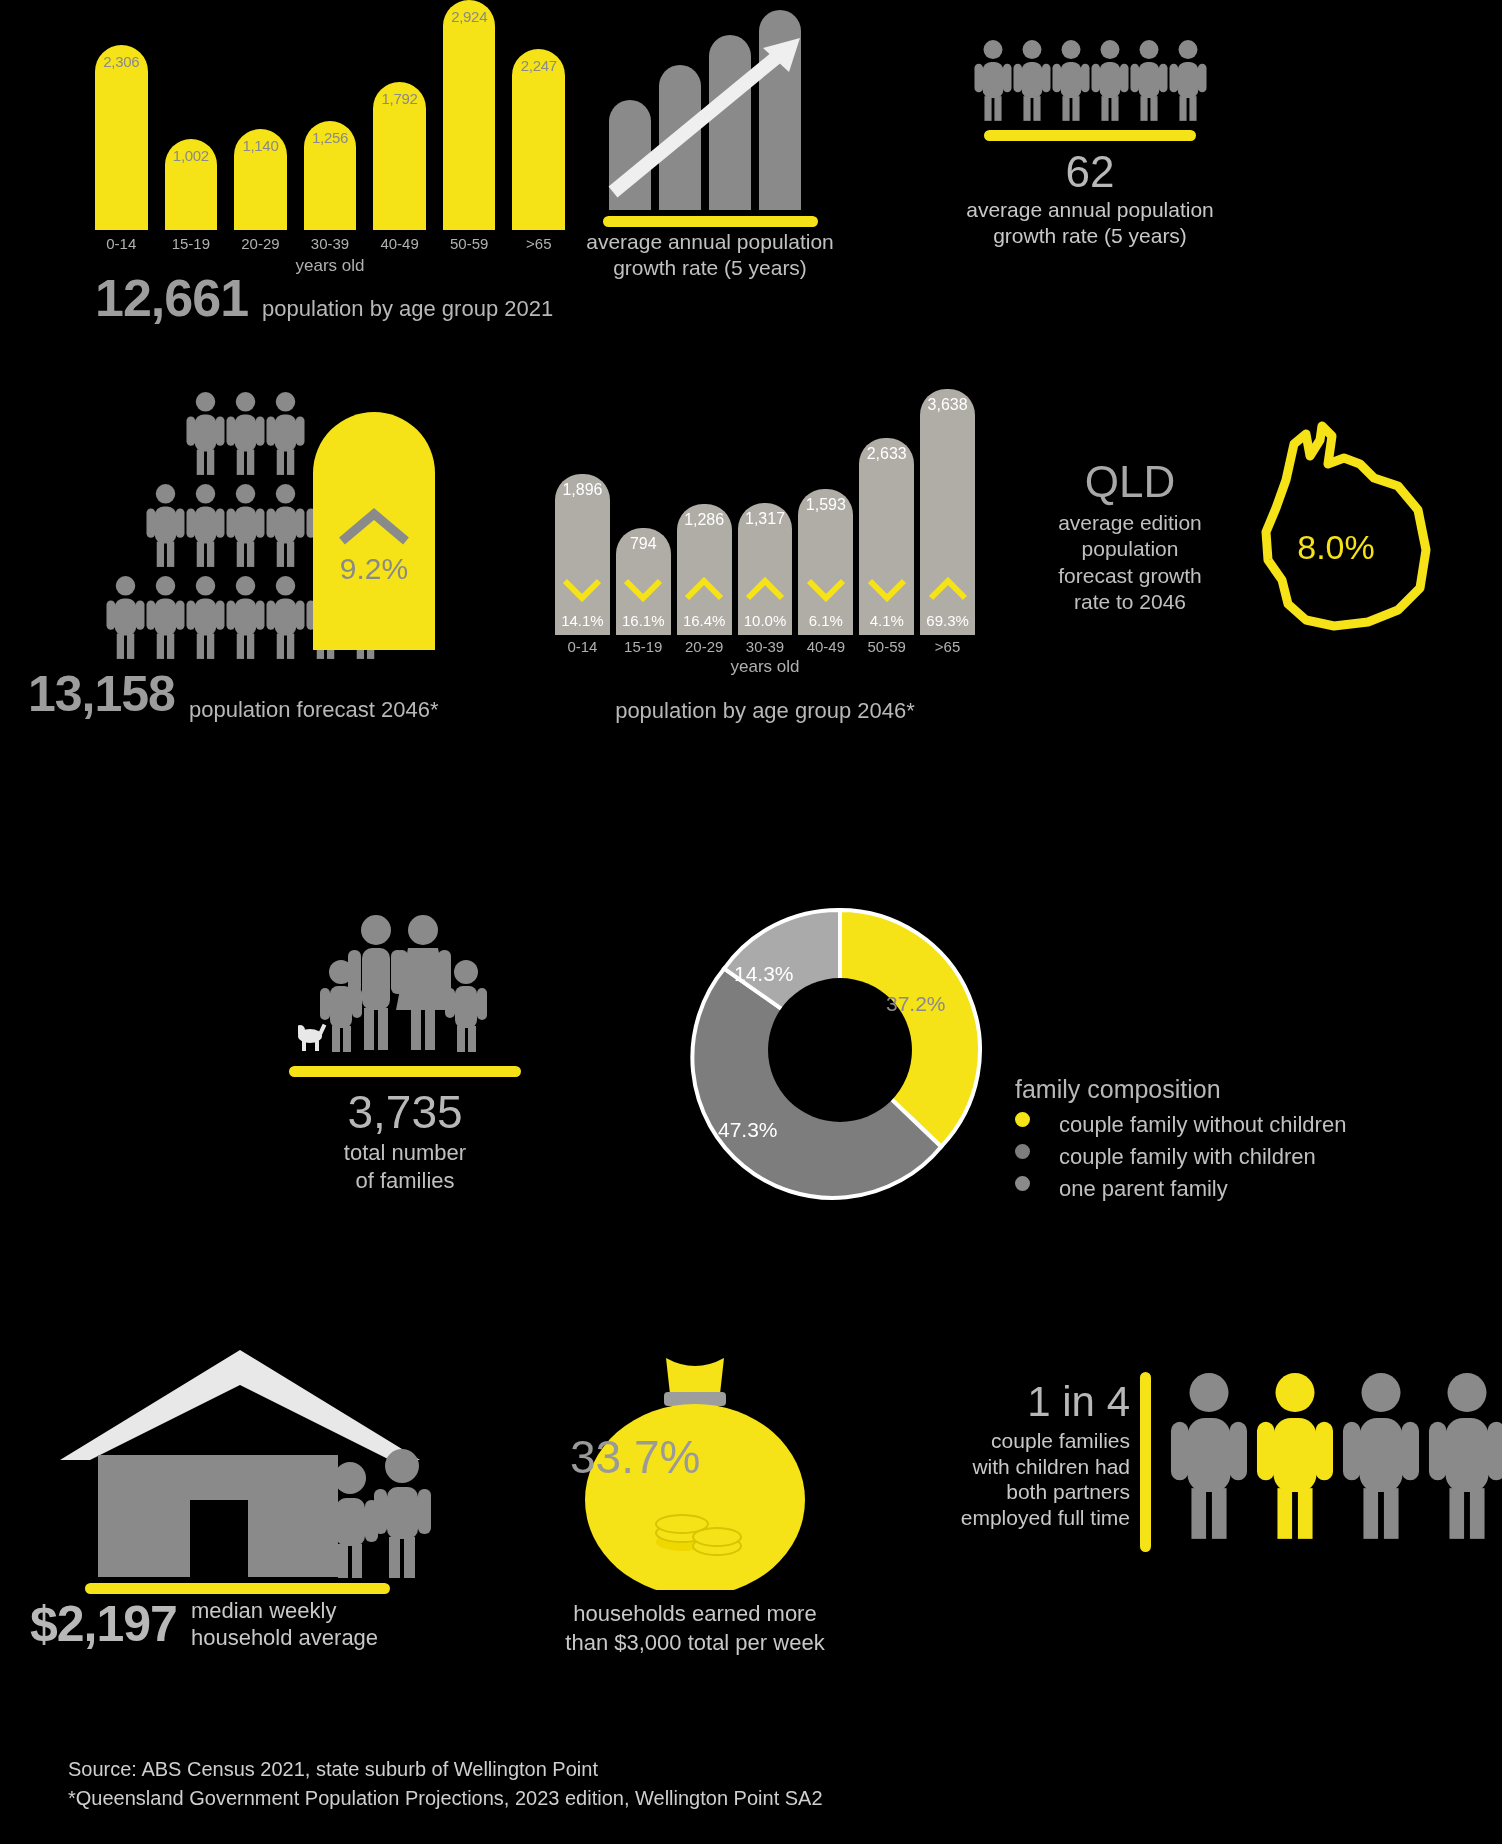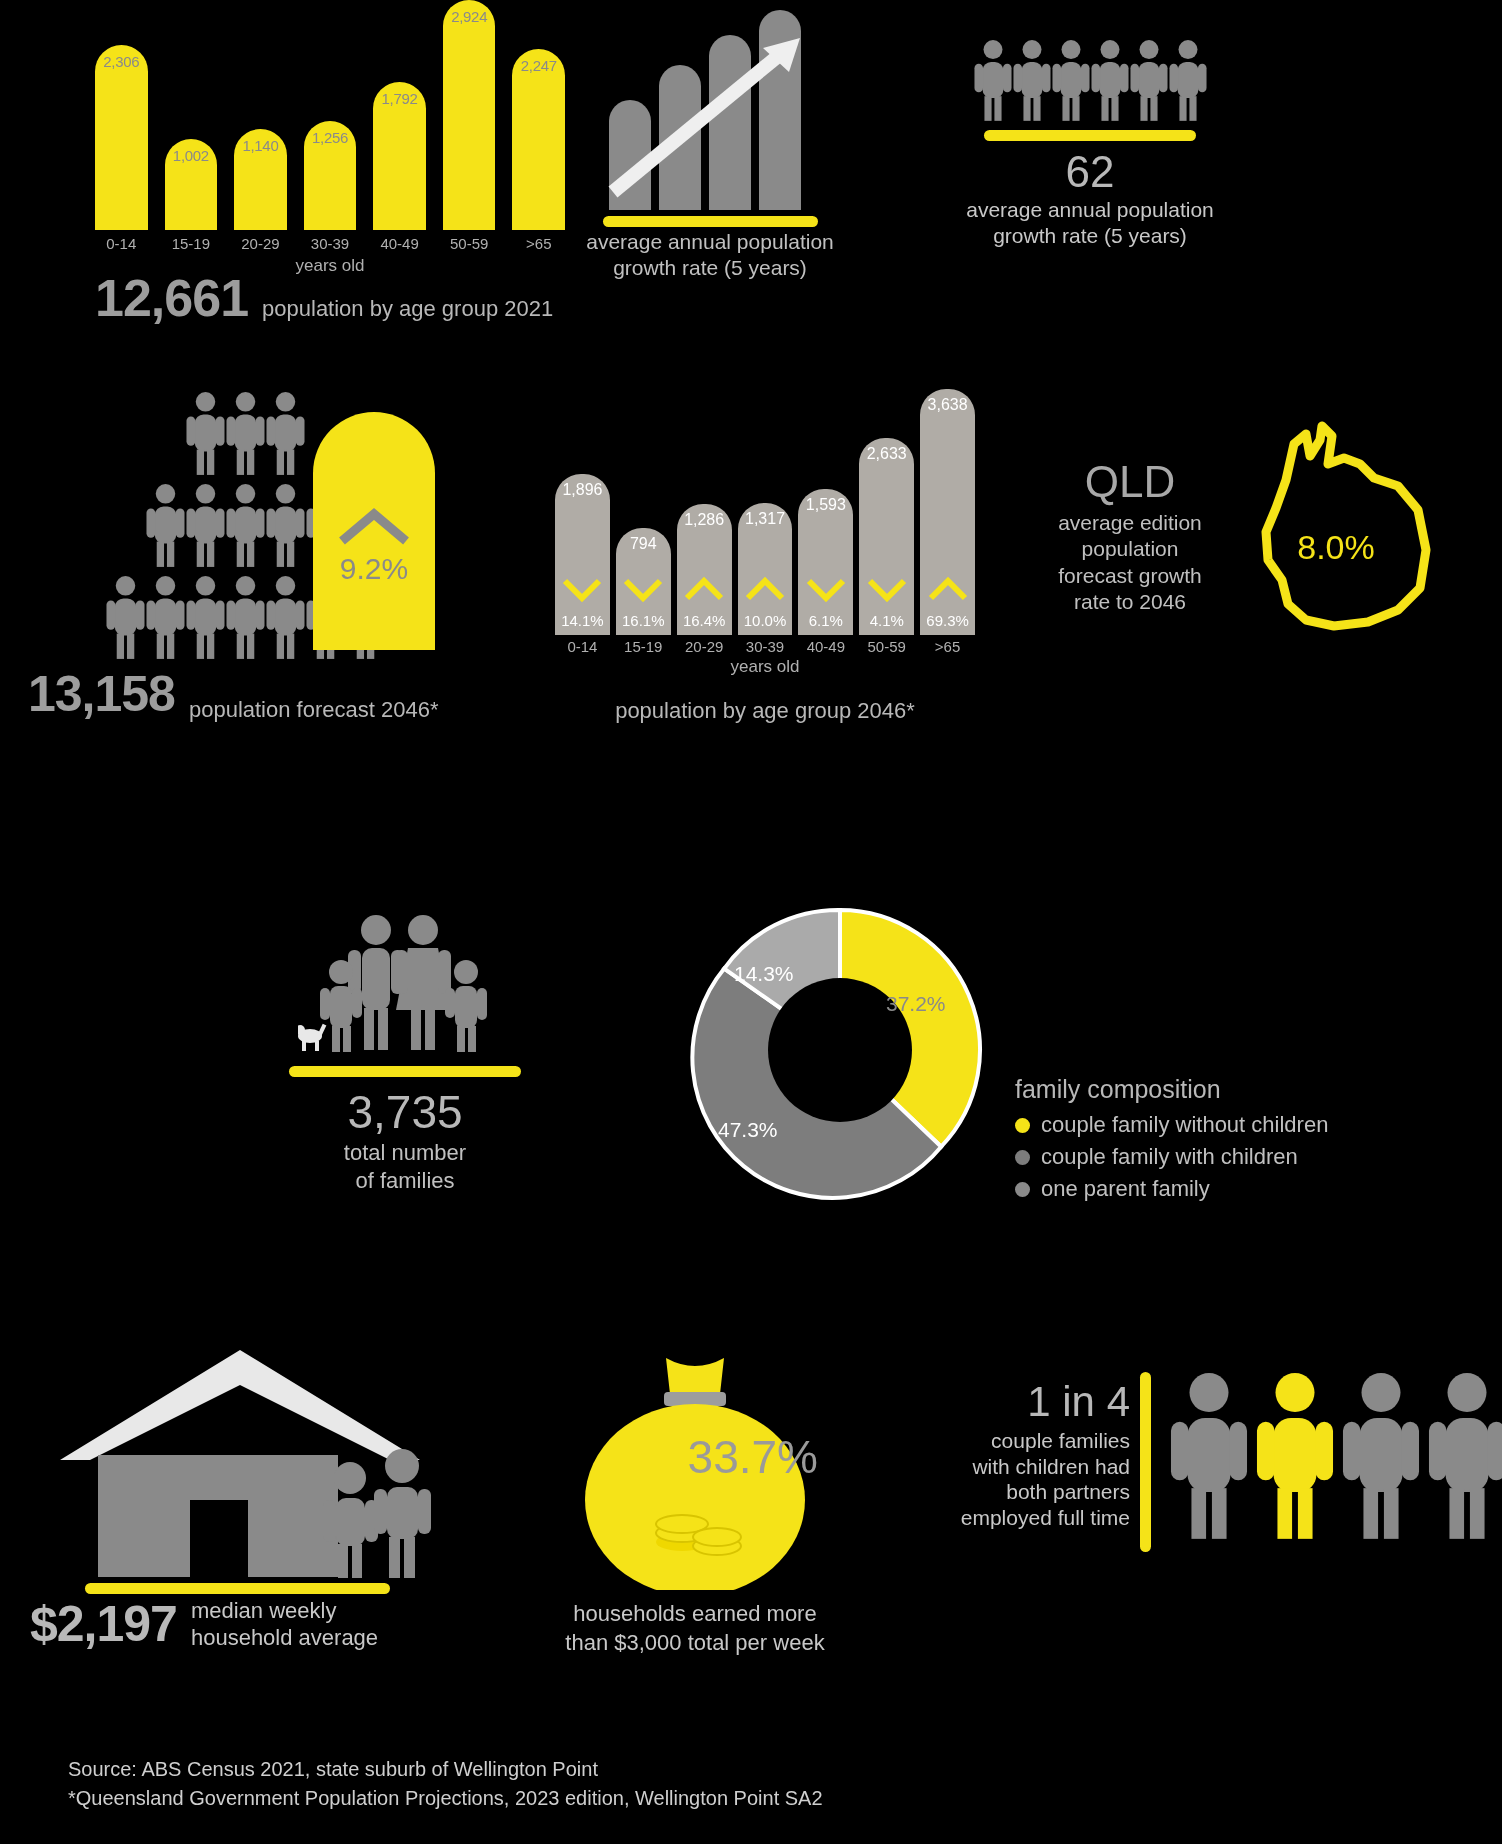--- a/index.html
+++ b/index.html
@@ -83,35 +83,35 @@
   
   #row3 { position:absolute; left:0; top:910px; width:1502px; height:360px; }
   #families { left:255px; top:0px; width:300px; text-align:center; }
   #families .underline { width:232px; height:11px; background:#f5e318; border-radius:6px; margin:2px auto 0; }
   #families .big { font-size:46px; color:#b8b8b8; margin-top:8px; }
   #families .cap { font-size:22px; color:#c0c0c0; line-height:1.25; }
   #donut { position:absolute; left:690px; top:-10px; width:300px; height:300px; }
   .dlab { position:absolute; font-size:21px; }
   #legend { position:absolute; left:1015px; top:165px; }
   #legend .title { font-size:25px; color:#b8b8b8; margin-bottom:8px; }
-  .legrow { display:flex; align-items:center; gap:11px; margin-bottom:6px; }
+  .legrow { display:flex; align-items:flex-start; gap:29px; margin-bottom:6px; }
   .dot { width:15px; height:15px; border-radius:50%; }
   .legrow span { font-size:22px; color:#c0c0c0; }
 
   
   #row4 { position:absolute; left:0; top:1340px; width:1502px; height:400px; }
   #house { left:50px; top:0px; width:420px; }
   #house .underline { position:absolute; left:35px; top:243px; width:305px; height:11px; background:#f5e318; border-radius:6px; }
   #houseCap { position:absolute; left:30px; top:255px; display:flex; align-items:center; gap:14px; }
   #houseCap .big { font-size:50px; font-weight:bold; color:#b8b8b8; letter-spacing:-1px; }
   #houseCap .cap { font-size:22px; color:#c8c8c8; line-height:1.25; }
 
   #money { left:520px; top:10px; width:350px; text-align:center; }
   #money .bagwrap { position:relative; width:250px; height:240px; margin:0 auto; }
-  #money .pct { position:absolute; left:0; right:2px; top:80px; text-align:right; font-size:46px; color:#9a9a9a; }
+  #money .pct { position:absolute; left:0; right:16px; top:80px; text-align:left; font-size:46px; color:#9a9a9a; }
   #money .cap { font-size:22px; color:#c8c8c8; line-height:1.3; margin-top:10px; }
 
   #oneinfour { left:980px; top:40px; width:500px; }
   #oneinfour .txt { position:absolute; right:350px; top:0; width:230px; text-align:right; }
   #oneinfour .big { font-size:42px; color:#b8b8b8; line-height:1.05; }
   #oneinfour .cap { font-size:21px; color:#c8c8c8; line-height:1.22; margin-top:4px; }
   #oneinfour .vline { position:absolute; left:160px; top:-8px; width:11px; height:180px; background:#f5e318; border-radius:6px; }
   #oneinfour .ppl { position:absolute; left:190px; top:-10px; display:flex; gap:8px; }
 
   

